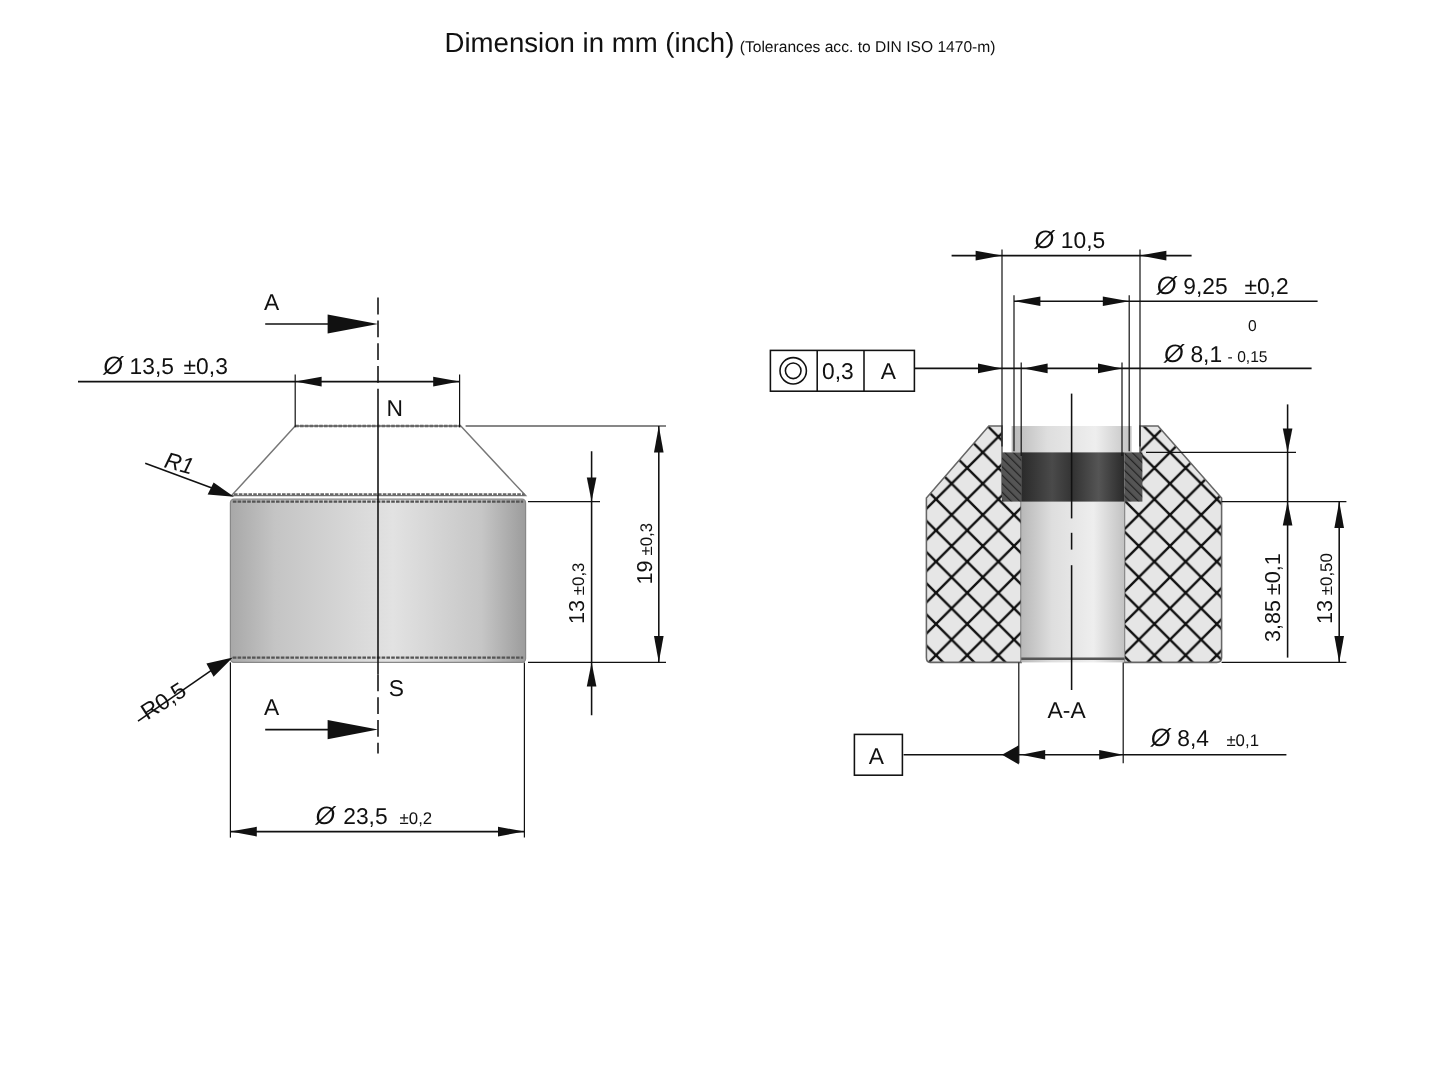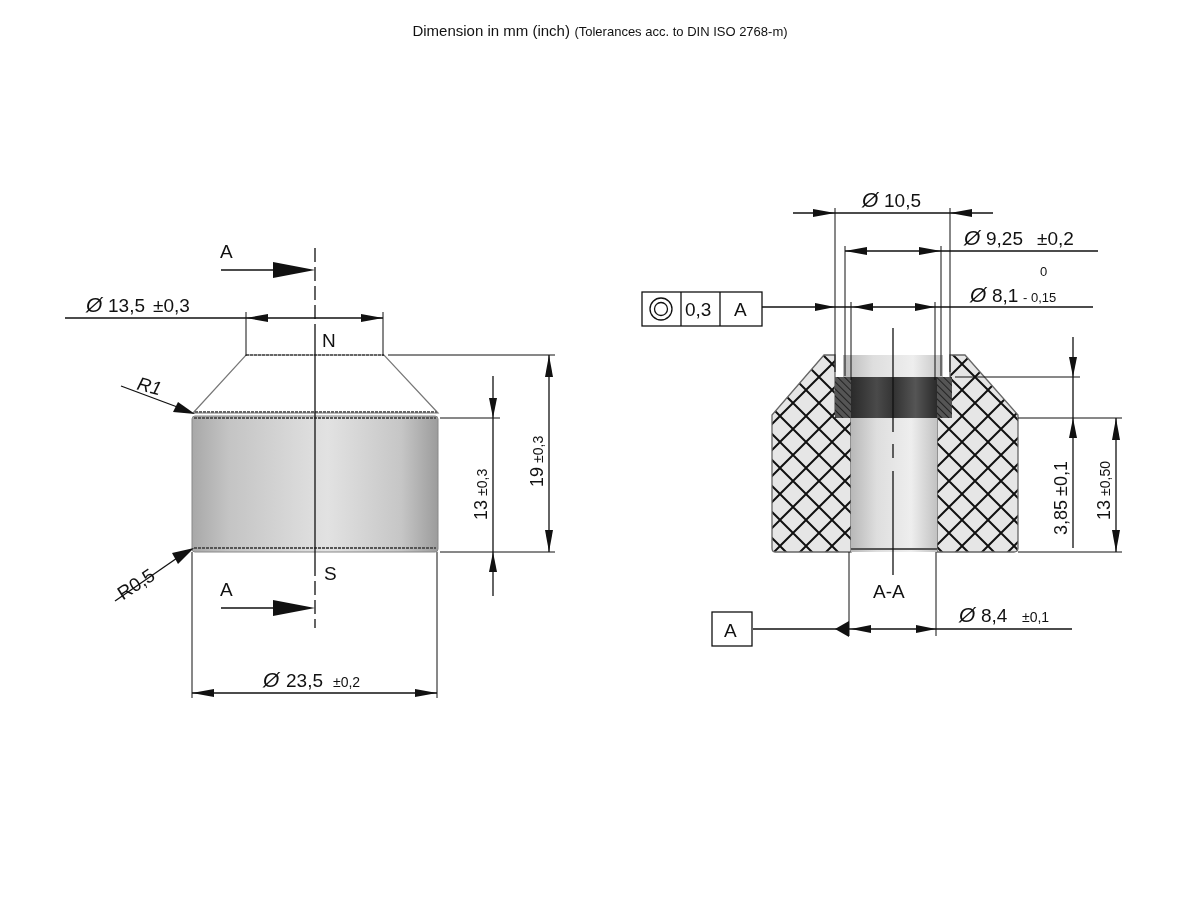--- a/index.html
+++ b/index.html
@@ -1,32 +1,32 @@
 <!DOCTYPE html>
 <html><head>
 <meta charset="utf-8">
 <style>
   html, body { margin:0; padding:0; background:#ffffff; }
   body { width:1200px; height:900px; position:relative; overflow:hidden; font-family:"Liberation Sans", sans-serif; }
   #title { position:absolute; left:0; top:22px; width:1200px; text-align:center; color:#111; }
-  #title .main { font-size:15px;text-align:right; }
+  #title .main { font-size:23px;text-align:right; }
   #title .sub { font-size:13px; }
   svg#drawing { position:absolute; left:0; top:0; }
   svg text { font-family:"Liberation Sans", sans-serif; fill:#111; }
   .ln { stroke:#111; stroke-width:1.3; fill:none; }
   .thin { stroke:#111; stroke-width:1; fill:none; }
   .dash { stroke:#111; stroke-width:1.3; stroke-dasharray:14 5; fill:none; }
   .arr { fill:#111; stroke:none; }
 </style>
 </head>
 <body>
 
 <div id="title">
   <span class="main">Dimension in mm (inch)</span>
-  <span class="sub">(Tolerances acc. to DIN ISO 2768-m)</span>
+  <span class="sub">(Tolerances acc. to DIN ISO 1470-m)</span>
 </div>
 
 <svg id="drawing" width="1200" height="900" viewBox="0 0 1200 900" xmlns="http://www.w3.org/2000/svg">
   <defs>
     <linearGradient id="cylGrad" x1="0" x2="1" y1="0" y2="0">
       <stop offset="0" stop-color="#a8a8a8"></stop>
       <stop offset="0.15" stop-color="#c4c4c4"></stop>
       <stop offset="0.55" stop-color="#e2e2e2"></stop>
       <stop offset="0.85" stop-color="#c6c6c6"></stop>
       <stop offset="1" stop-color="#9c9c9c"></stop>

